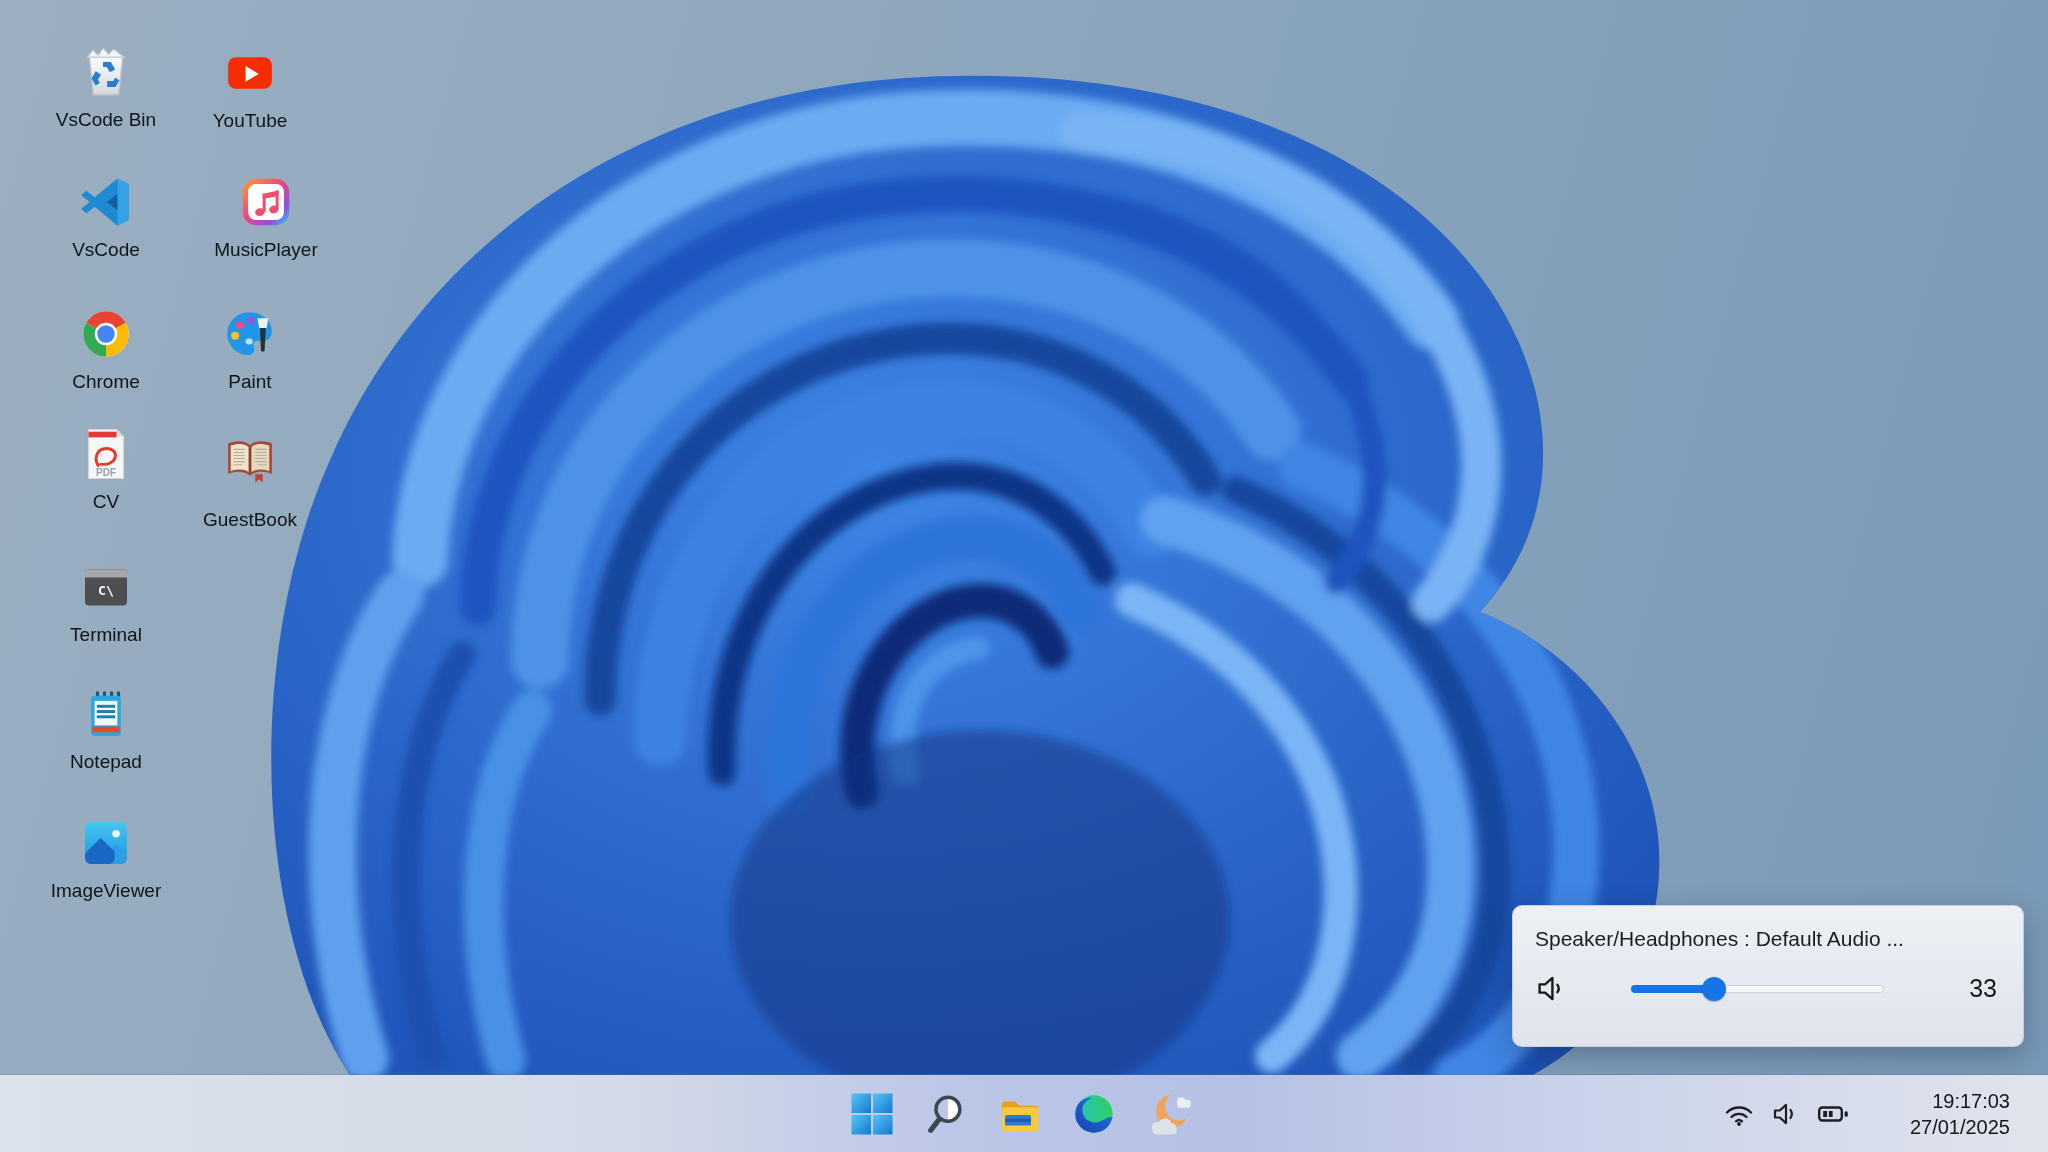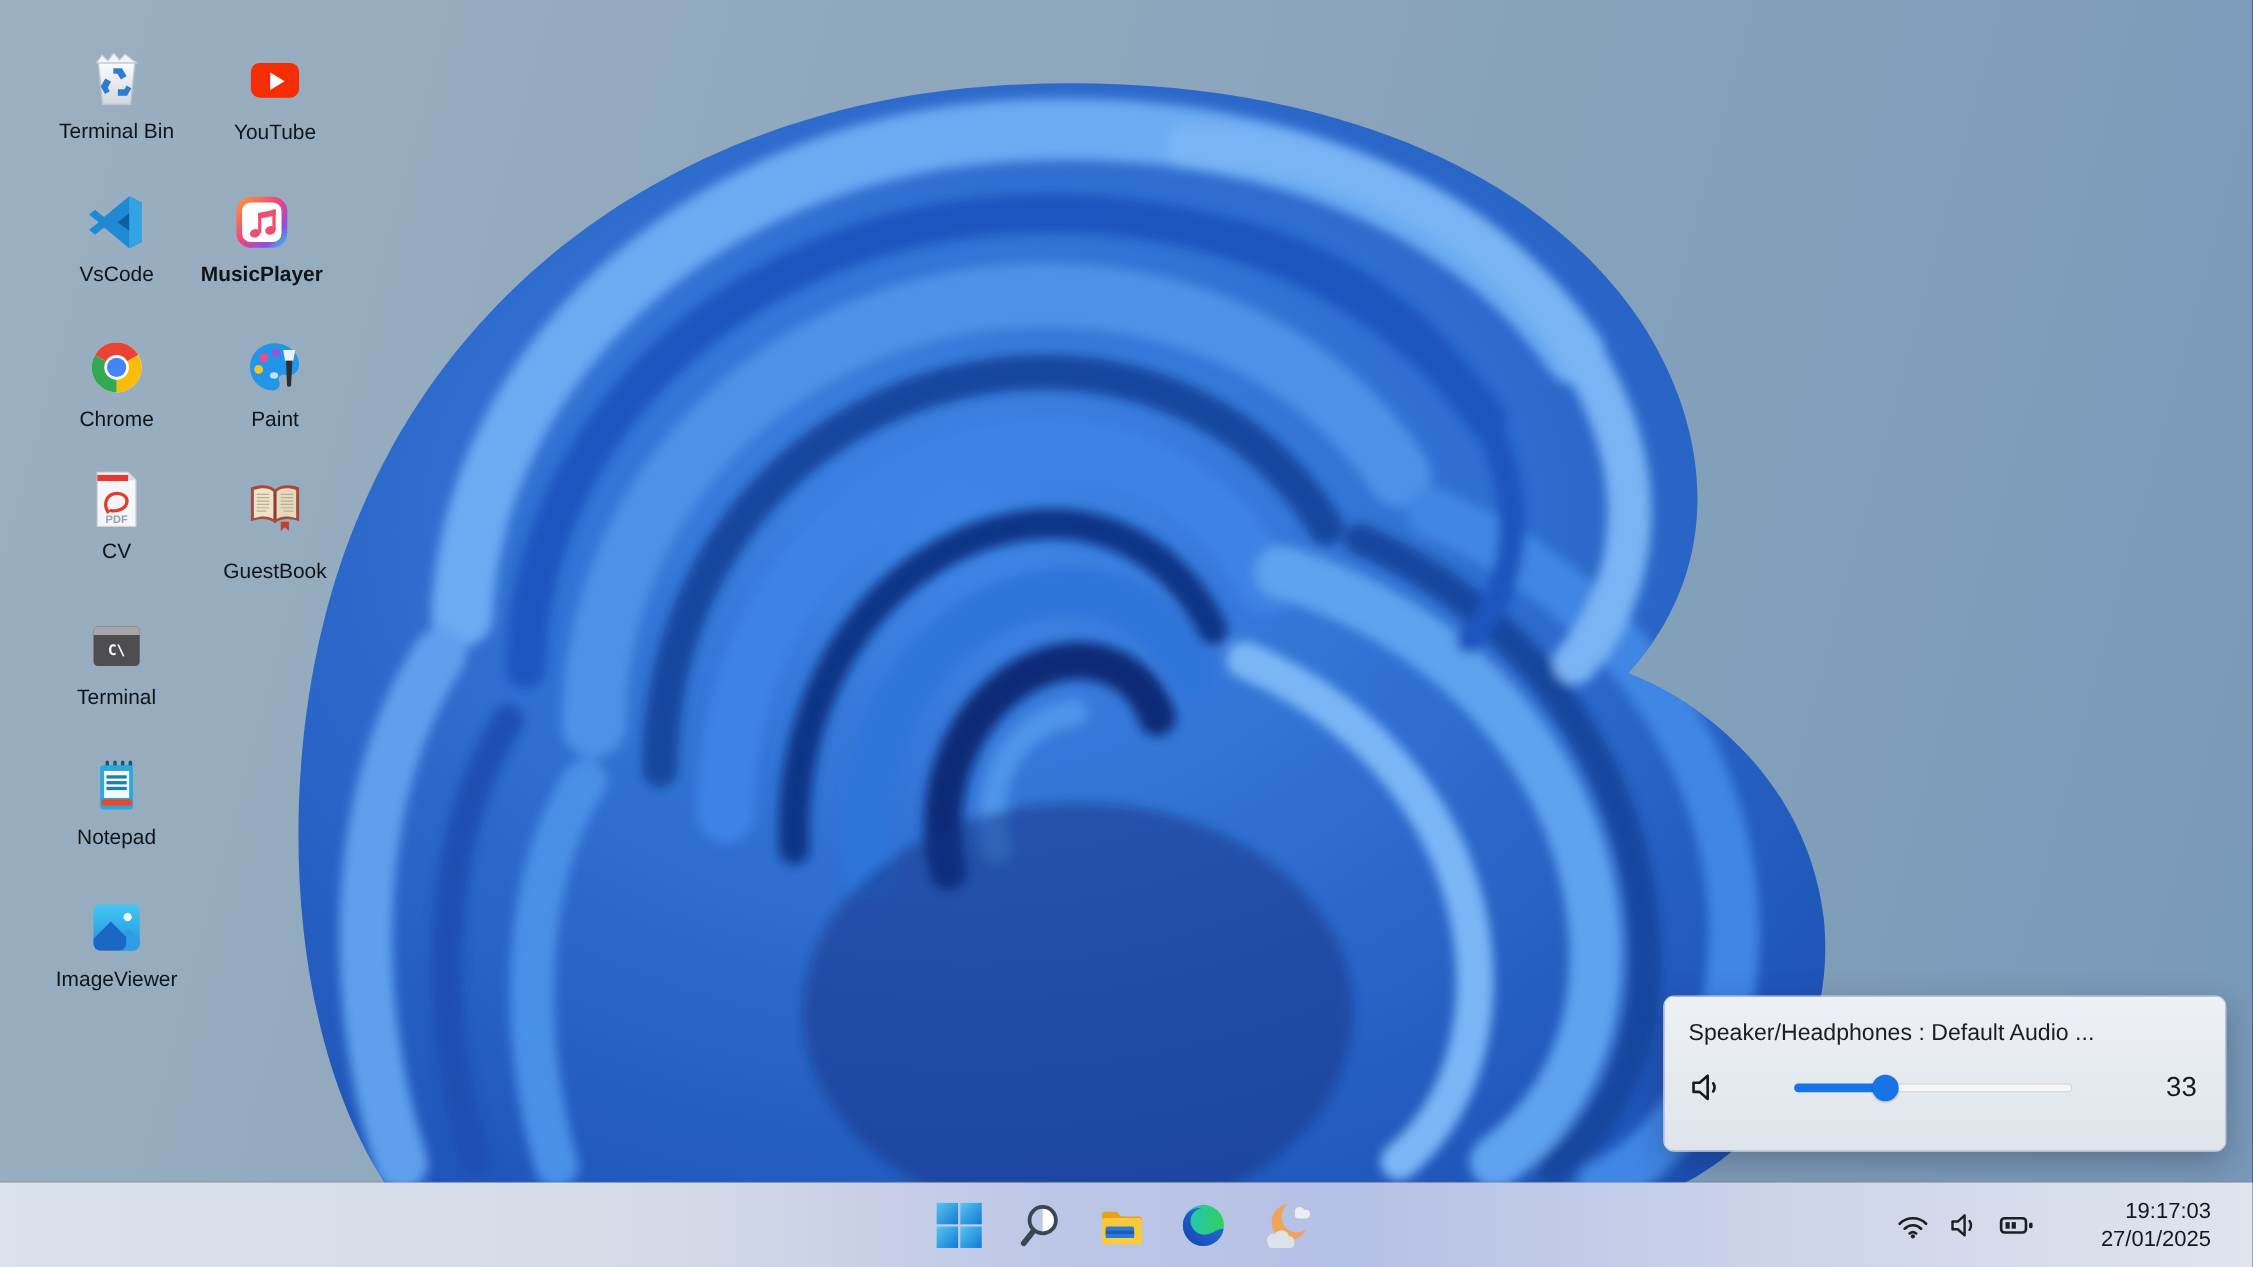--- a/index.html
+++ b/index.html
@@ -102,21 +102,21 @@
           </linearGradient>
         </defs>
       <polygon points="13,15 51,15 46.5,58 17.5,58" fill="url(#rbG)" stroke="#bfc6cd" stroke-width="1.5"></polygon>
       <polygon points="11,15 17,7 23,13 29,5 35,12 41,6 47,11 53,15" fill="#f2f5f8" stroke="#c9ced5" stroke-width="1.2"></polygon>
       <g transform="translate(32,36.5)" fill="#2e7cd2">
         <path d="M-3.4,-15.8 h9 l4.8,8.3 -6,3.4 -3.5,-6 h-4.3 Z"></path>
         <path d="M-3.4,-15.8 h9 l4.8,8.3 -6,3.4 -3.5,-6 h-4.3 Z" transform="rotate(120)"></path>
         <path d="M-3.4,-15.8 h9 l4.8,8.3 -6,3.4 -3.5,-6 h-4.3 Z" transform="rotate(240)"></path>
       </g>
     </svg>
-    <span class="dlabel">Terminal Bin</span>
+    <span class="dlabel">VsCode Bin</span>
   </div>
 
   <div class="dicon" style="left:34px;top:174px;">
     <svg viewBox="0 0 64 64">
       <polygon points="45,5 58,11.5 58,52.5 45,59 19,37.5 9.5,45 3.5,39.8 13.5,32 3.5,24.2 9.5,19 19,26.5" fill="#2089d4"></polygon>
       <polygon points="45,5 58,11.5 58,52.5 45,59" fill="#35a2e6"></polygon>
       <polygon points="45,23 45,41 33,32" fill="#10609f"></polygon>
     </svg>
     <span class="dlabel">VsCode</span>
   </div>
@@ -186,21 +186,21 @@
   </div>
 
   <div class="dicon" style="left:178px;top:45px;">
     <svg viewBox="0 0 64 64">
       <rect x="7" y="14" width="50" height="36" rx="9" fill="#f52d02"></rect>
       <polygon points="27,24 27,42 42,33" fill="#ffffff"></polygon>
     </svg>
     <span class="dlabel">YouTube</span>
   </div>
 
-  <div class="dicon" style="left:166px;top:174px;font-weight:bold;">
+  <div class="dicon" style="left:194px;top:174px;">
     <svg viewBox="0 0 64 64">
       <defs>
           <linearGradient id="mpG" x1="0" y1="0" x2="1" y2="1">
         <stop offset="0" stop-color="#f8953e"></stop>
             <stop offset="0.45" stop-color="#f1457c"></stop>
         <stop offset="0.8" stop-color="#8e4fe0"></stop>
             <stop offset="1" stop-color="#38b6f0"></stop>
           </linearGradient>
         </defs>
       <rect x="8.5" y="8.5" width="47" height="47" rx="12" fill="#ffffff" stroke="url(#mpG)" stroke-width="6"></rect>

